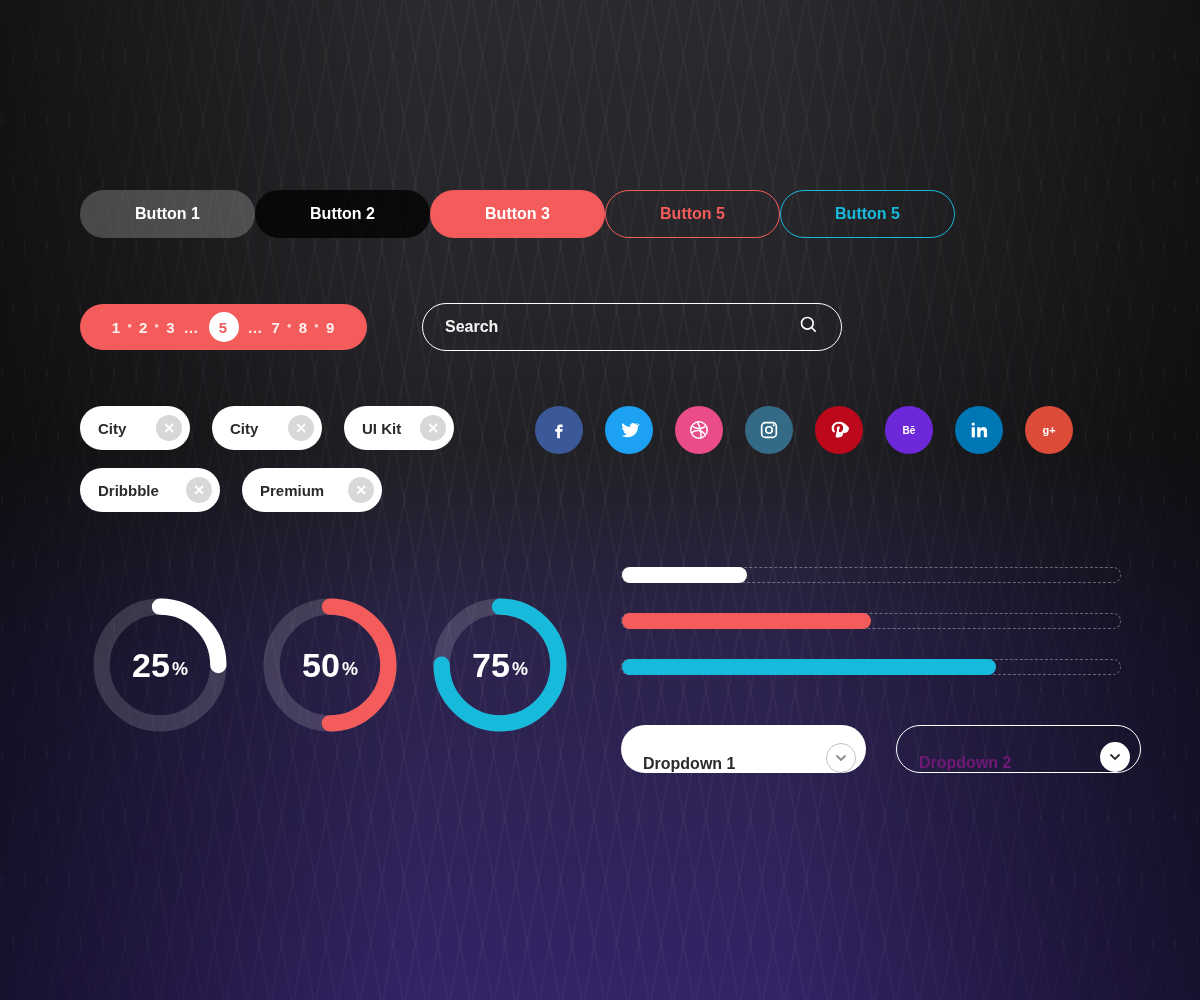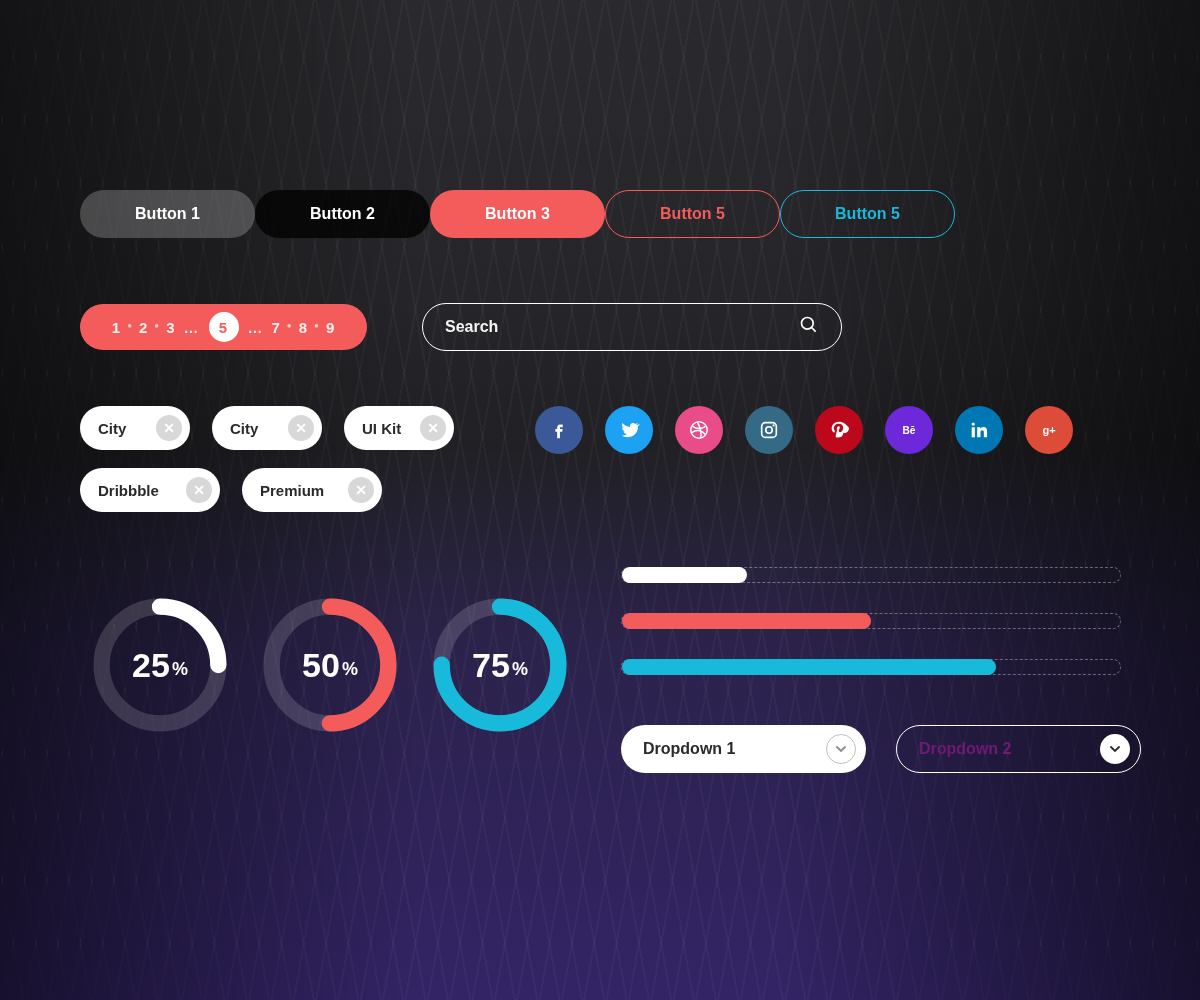--- a/index.html
+++ b/index.html
@@ -112,21 +112,21 @@
     width: 500px; position: relative;
   }
   .pbar .fill { position: absolute; left: 0; top: -1px; bottom: -1px; border-radius: 8px; }
   .pbar .fill.white { background: #fff; }
   .pbar .fill.red { background: #F45B5B; }
   .pbar .fill.blue { background: #18BADC; }
 
   .drops { display: flex; gap: 30px; margin-top: 50px; }
   .dd {
     width: 245px; height: 48px; border-radius: 24px;
-    display: flex; align-items: center; justify-content: space-between;
+    display: flex; align-items: flex-end; justify-content: space-between;
     padding: 0 10px 0 22px; font-weight: 700; font-size: 16px; cursor: pointer;
   }
   .dd.light { background: #fff; color: #2a2a2a; }
   .dd.light .chev { width: 30px; height: 30px; border-radius: 50%; border: 1.5px solid #bfbfbf; display:flex; align-items:center; justify-content:center; }
   .dd.dark { background: transparent; color: #701a75; border: 1.5px solid #fff; }
   .dd.dark .chev { width: 30px; height: 30px; border-radius: 50%; background: #fff; display:flex; align-items:center; justify-content:center; }
   .chev svg { width: 12px; height: 12px; }
 </style>
 </head>
 <body>

